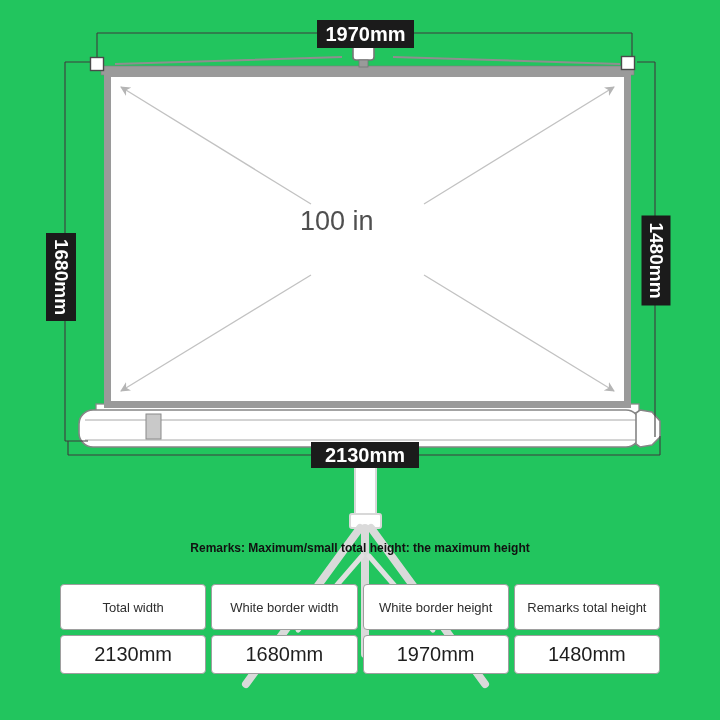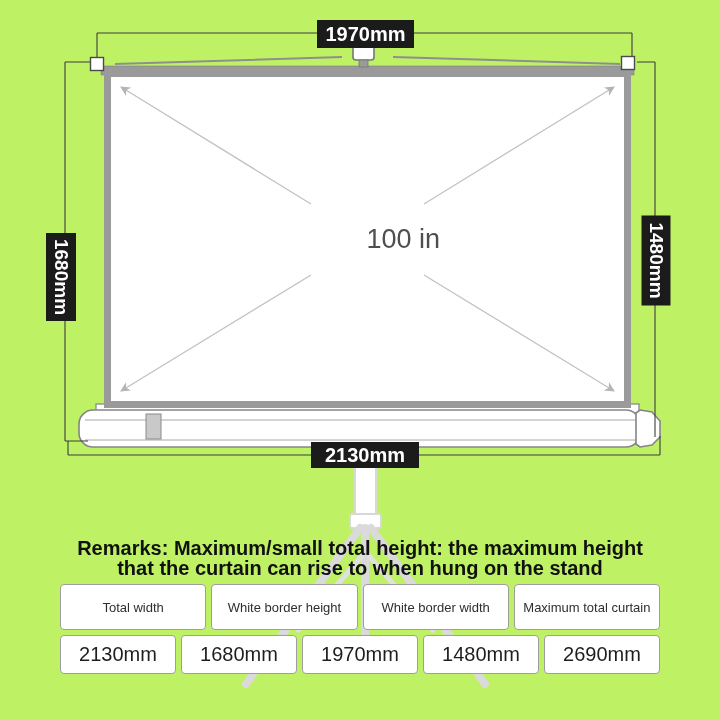--- a/index.html
+++ b/index.html
@@ -1,35 +1,35 @@
 <!DOCTYPE html>
 <html><head>
 <meta charset="utf-8">
 <style>
   html,body { margin:0; padding:0; background:#ffffff; }
   .canvas {
-    position:relative; width:720px; height:720px; background:#bef264;
+    position:relative; width:720px; height:720px; background:#22c55e;
     font-family:"Liberation Sans", sans-serif; overflow:hidden;
   }
   .layer { position:absolute; left:0; top:0; }
   
   .dim-label {
     position:absolute; background:#1b1b1b; color:#ffffff;
     font-weight:bold; font-size:20px; letter-spacing:0px;
     display:flex; align-items:center; justify-content:center;
     z-index:3; box-shadow:0 0 0 1px #1b1b1b;
   }
   .dim-label.vertical { transform:rotate(90deg); font-size:19px; }
   .screen-size {
-    position:absolute; left:300px; top:224px; width:140px; height:34px;
-    color:#4f4f4f; font-size:27px; text-align:right; z-index:2;
+    position:absolute; left:300px; top:206px; width:140px; height:34px;
+    color:#4f4f4f; font-size:27px; text-align:left; z-index:2;
   }
   .remarks {
     position:absolute; left:0; top:538px; width:720px; text-align:center;
-    font-size:20px; font-weight:bold; color:#111111; line-height:20px; z-index:2;
+    font-size:12px; font-weight:bold; color:#111111; line-height:20px; z-index:2;
   }
   .spec-table { position:absolute; left:60px; top:584px; width:600px; z-index:2; }
   .spec-row { display:flex; gap:5px;justify-content:flex-end; }
   .spec-row + .spec-row { margin-top:5px; }
   .spec-cell {
     flex:1 1 0; background:#ffffff; border:1px solid #9e9e9e; border-radius:4px;
     display:flex; align-items:center; justify-content:center; text-align:center;
   }
   .spec-cell.header { height:42px; font-size:13px; color:#2e2e2e; line-height:15px; padding:1px 2px; }
   .spec-cell.value  { height:37px; font-size:20px; color:#1e1e1e; }
@@ -100,32 +100,30 @@
   <div class="dim-label vertical" style="left:18px; top:263px; width:86px; height:28px;">1680mm</div>
 
   <div class="dim-label vertical" style="left:612px; top:247px; width:88px; height:27px;">1480mm</div>
 
   <div class="dim-label" style="left:312px; top:443px; width:106px; height:24px;">2130mm</div>
 
   <div class="screen-size">100 in</div>
 
   <div class="remarks">
     <div>Remarks: Maximum/small total height: the maximum height</div>
-    <div>that the curtain can rise to when hung on the stand</div>
   </div>
 
   <div class="spec-table">
     <div class="spec-row">
       <div class="spec-cell header">Total width</div>
+      <div class="spec-cell header">White border width</div>
       <div class="spec-cell header">White border height</div>
-      <div class="spec-cell header">White border width</div>
-      <div class="spec-cell header">Maximum total curtain</div>
+      <div class="spec-cell header">Remarks total height</div>
     </div>
     <div class="spec-row">
       <div class="spec-cell value">2130mm</div>
       <div class="spec-cell value">1680mm</div>
       <div class="spec-cell value">1970mm</div>
       <div class="spec-cell value">1480mm</div>
-      <div class="spec-cell value">2690mm</div>
     </div>
   </div>
 
 </div>
 
 </body></html>

